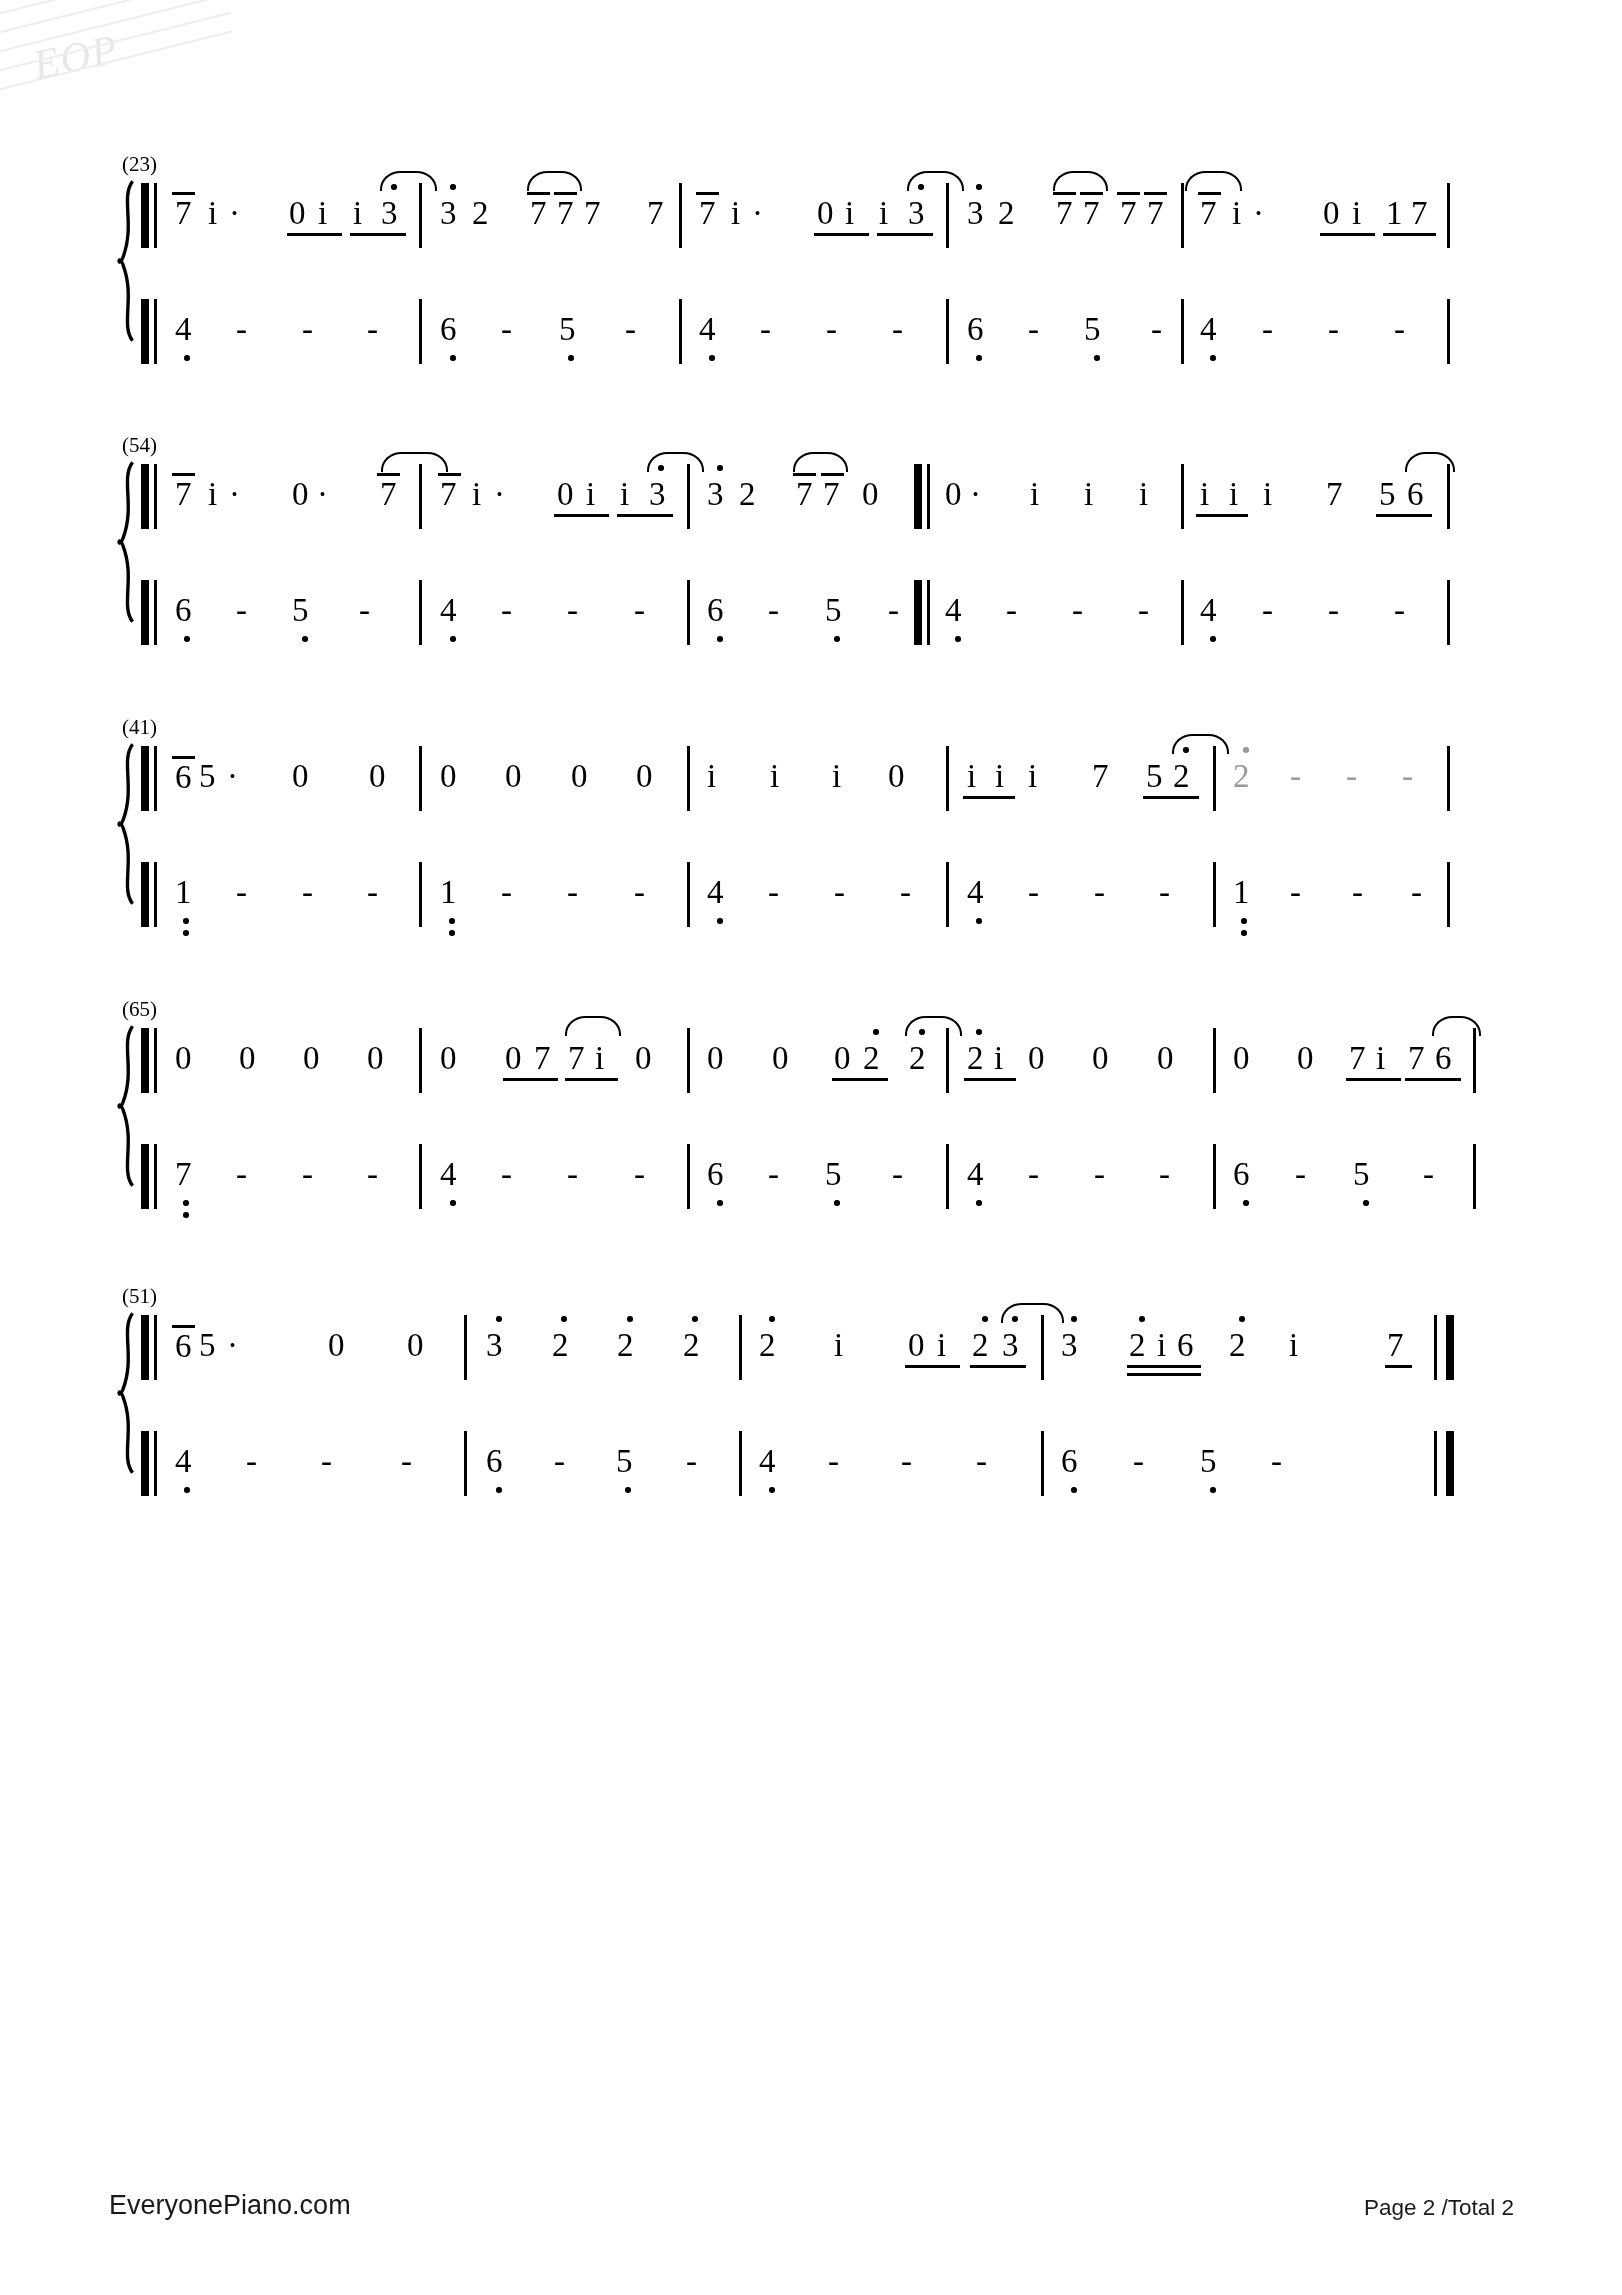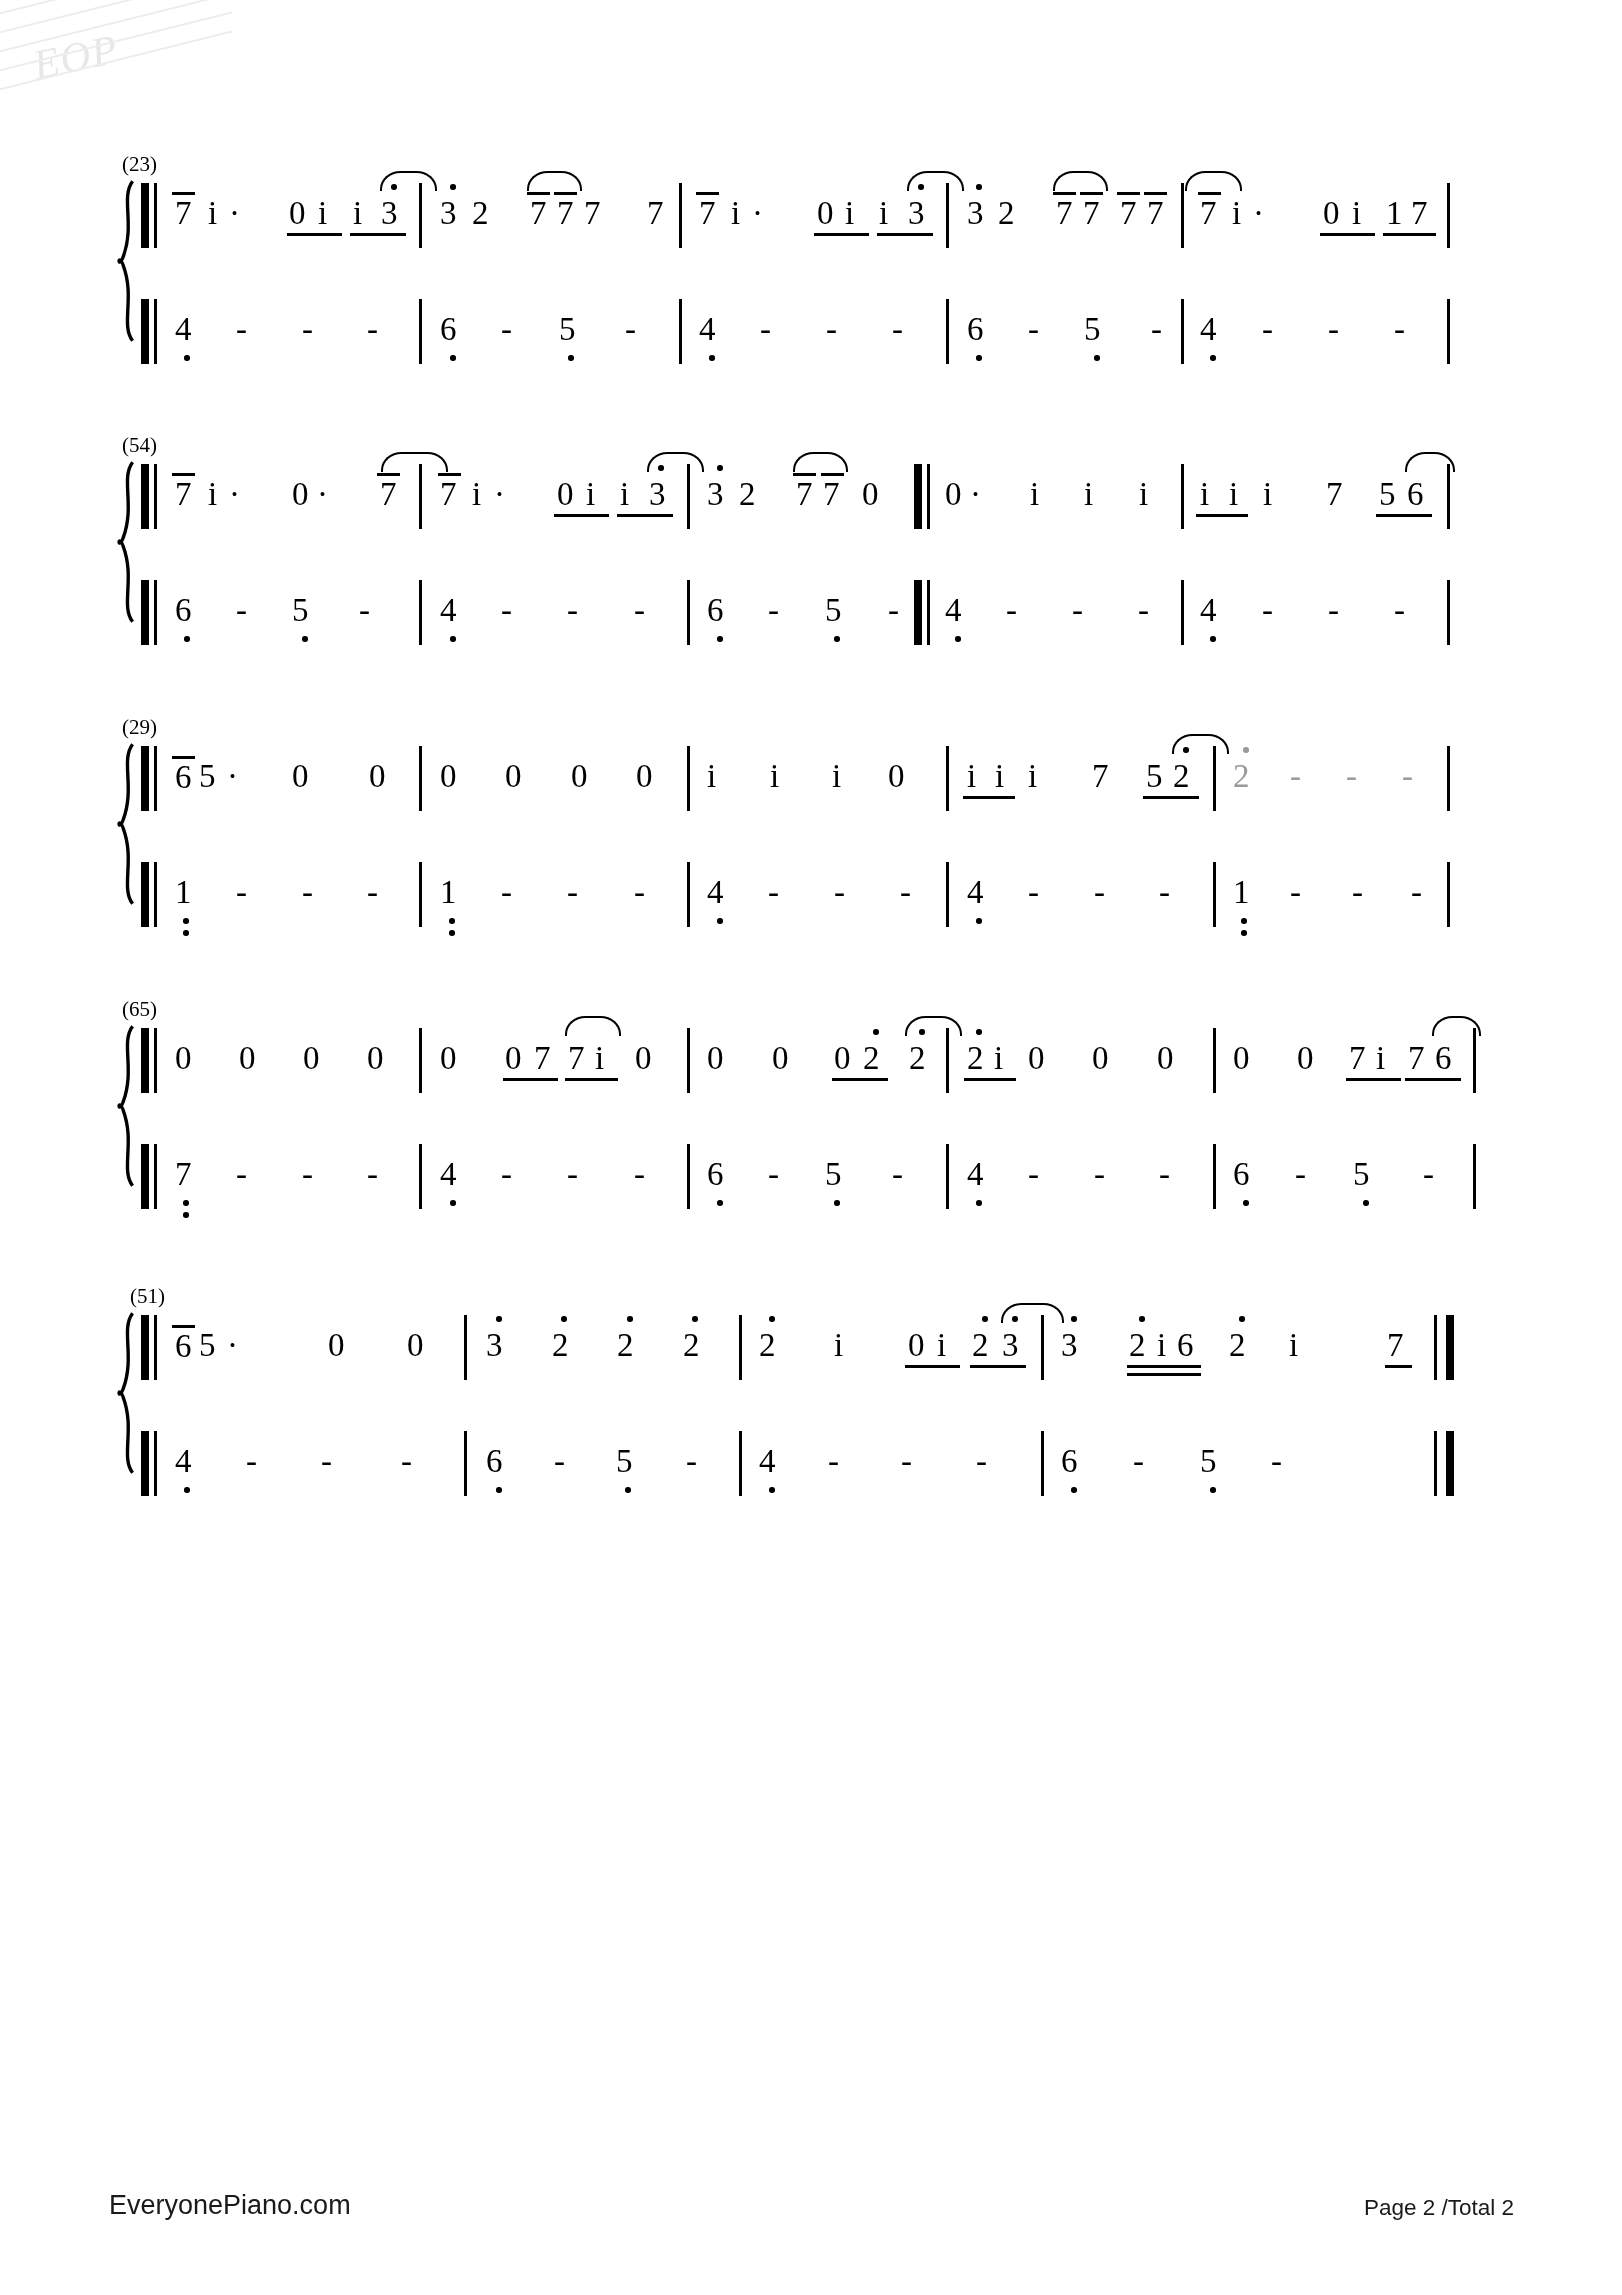--- a/index.html
+++ b/index.html
@@ -390,21 +390,21 @@
     <div class="barline" style="left:1181px; top:299px; height:65px;"></div>
     <div class="note" style="left:1200px; top:313px;">4</div>
     <div class="dotbelow" style="left:1210px; top:355px;"></div>
     <div class="dash" style="left:1262px; top:313px;">-</div>
     <div class="dash" style="left:1328px; top:313px;">-</div>
     <div class="dash" style="left:1394px; top:313px;">-</div>
     <div class="barline" style="left:1447px; top:299px; height:65px;"></div>
   </div>
 
   <div class="system" style="top:563px;">
-    <div class="measure-num" style="left:122px; top:152px;">(29)</div>
+    <div class="measure-num" style="left:122px; top:152px;">(41)</div>
 
     <div class="brace" style="left:115px; top:179px;">
       <svg width="23" height="164" viewBox="0 0 34 240">
         <path d="M26 2 C8 26, 30 66, 12 114 C4 134, 4 106, 12 126 C30 174, 8 214, 26 238" fill="none" stroke="#000" stroke-width="5"></path>
       </svg>
     </div>
     <div class="barline thick" style="left:141px; top:183px; height:65px;"></div>
     <div class="barline" style="left:154px; top:183px; height:65px;"></div>
     <div class="barline thick" style="left:141px; top:299px; height:65px;"></div>
     <div class="barline" style="left:154px; top:299px; height:65px;"></div>
@@ -584,21 +584,21 @@
     <div class="note" style="left:1233px; top:313px;">6</div>
     <div class="dotbelow" style="left:1243px; top:355px;"></div>
     <div class="dash" style="left:1295px; top:313px;">-</div>
     <div class="note" style="left:1353px; top:313px;">5</div>
     <div class="dotbelow" style="left:1363px; top:355px;"></div>
     <div class="dash" style="left:1423px; top:313px;">-</div>
     <div class="barline" style="left:1473px; top:299px; height:65px;"></div>
   </div>
 
   <div class="system" style="top:1132px;">
-    <div class="measure-num" style="left:122px; top:152px;margin-left:8px;">(51)</div>
+    <div class="measure-num" style="left:122px; top:152px;">(51)</div>
 
     <div class="brace" style="left:115px; top:179px;">
       <svg width="23" height="164" viewBox="0 0 34 240">
         <path d="M26 2 C8 26, 30 66, 12 114 C4 134, 4 106, 12 126 C30 174, 8 214, 26 238" fill="none" stroke="#000" stroke-width="5"></path>
       </svg>
     </div>
     <div class="barline thick" style="left:141px; top:183px; height:65px;"></div>
     <div class="barline" style="left:154px; top:183px; height:65px;"></div>
     <div class="barline thick" style="left:141px; top:299px; height:65px;"></div>
     <div class="barline" style="left:154px; top:299px; height:65px;"></div>

